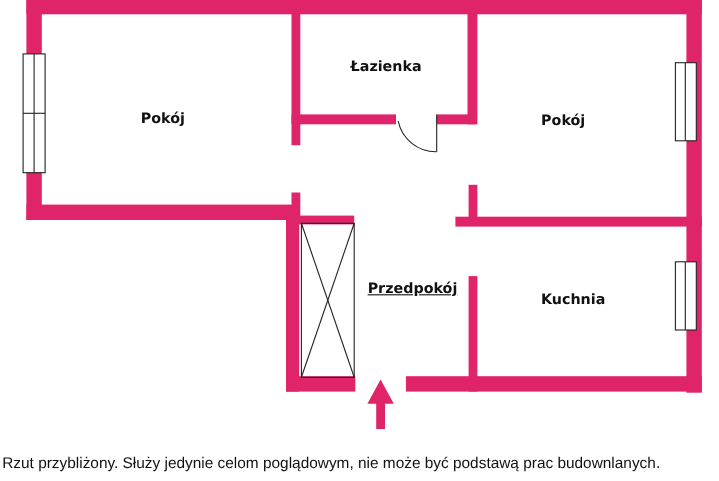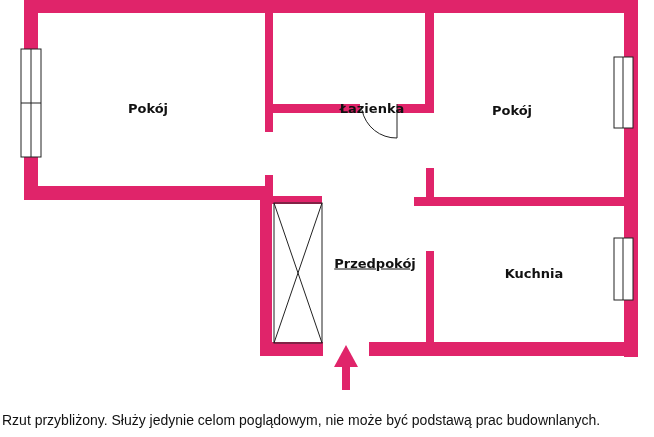--- a/index.html
+++ b/index.html
@@ -92,18 +92,18 @@
     <line x1="322" y1="203" x2="274" y2="343"></line>
   </g>
 
   <g fill="#E0246A">
     <polygon points="346,345 334,367 358,367"></polygon>
     <rect x="342" y="366" width="8" height="24"></rect>
   </g>
 </svg>
 
 <div class="label" style="left:148px; top:108px;">Pokój</div>
-<div class="label" style="left:372px; top:61px;margin-top:47px;">Łazienka</div>
+<div class="label" style="left:351px; top:61px;">Łazienka</div>
 <div class="label" style="left:512px; top:110px;">Pokój</div>
 <div class="label" style="left:375px; top:263px;text-decoration:underline;">Przedpokój</div>
-<div class="label" style="left:534px; top:273px;">Kuchnia</div>
+<div class="label" style="left:521px; top:273px;">Kuchnia</div>
 
 <div class="caption">Rzut przybliżony. Służy jedynie celom poglądowym, nie może być podstawą prac budownlanych.</div>
 
 </body></html>

